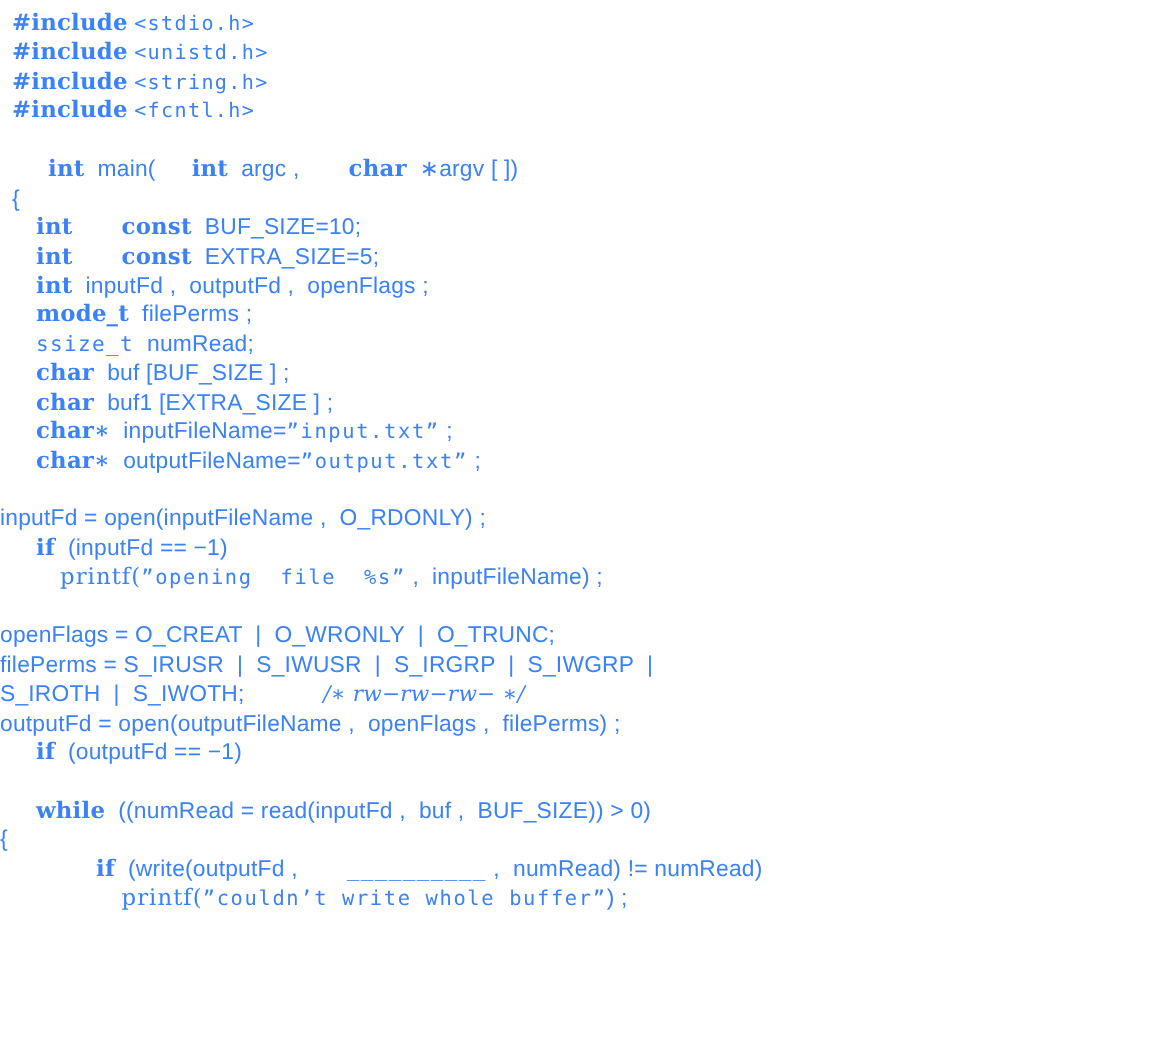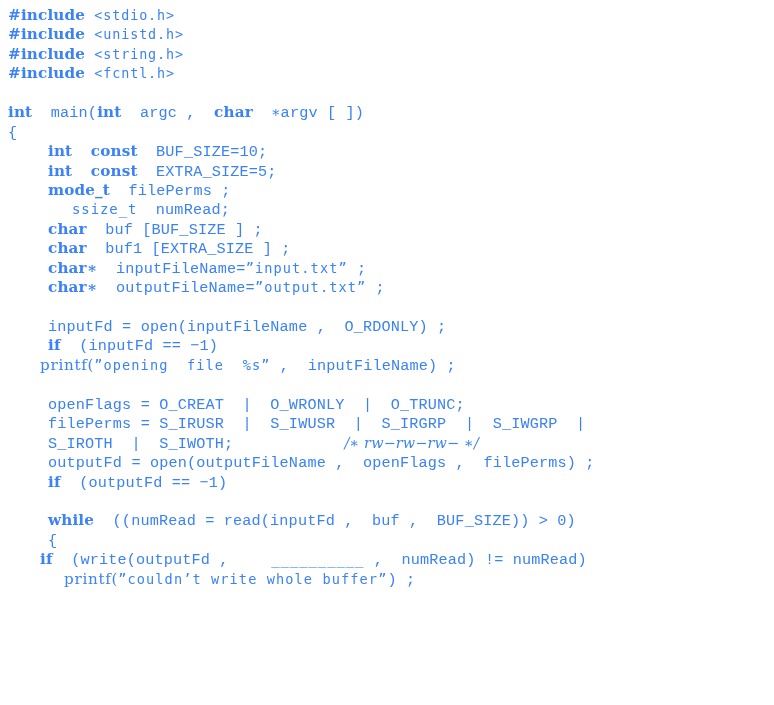--- a/index.html
+++ b/index.html
@@ -29,37 +29,38 @@
     line-height: 19.45px;
     white-space: pre;
     font-size: 15.2px;
     color: #3b82f6;
     letter-spacing: 0.15px;
   }
   .line:first-child { margin-top: 6px; }
 
   
   .i0 { padding-left: 8px; }
-  .i1 { padding-left: 48px; }
+  .i1 { }
   .i2 { padding-left: 40px; }
-  .i3 { padding-left: 64px; }
+  .i3 { padding-left: 81px; }
 
   .blank { height: 19.45px; }
 
   
   .kw {
     font-weight: bold;
     font-family: "DejaVu Serif", "Liberation Serif", serif;
+    margin-left: 24px;
   }
   .pp {
     font-weight: bold;
     font-family: "DejaVu Serif", "Liberation Serif", serif;
   }
   .id {
-    font-family: Liberation Mono, monospace;
+    font-family: Liberation Sans, sans-serif;
     text-align: center;
   }
   .str {
     font-family: "DejaVu Sans Mono", "Liberation Mono", monospace;
     font-size: 13.6px;
     letter-spacing: 1.1px;
   }
   .hdr {
     font-family: "DejaVu Sans Mono", "Liberation Mono", monospace;
     font-size: 13.4px;
@@ -87,20 +88,21 @@
 <div id="listing" style="background: rgb(255, 255, 255); color: rgb(16, 16, 32);">
     <div class="line i0"><span class="pp">#include</span><span class="id"> </span><span class="hdr">&lt;stdio.h&gt;</span></div>
     <div class="line i0"><span class="pp">#include</span><span class="id"> </span><span class="hdr">&lt;unistd.h&gt;</span></div>
     <div class="line i0"><span class="pp">#include</span><span class="id"> </span><span class="hdr">&lt;string.h&gt;</span></div>
     <div class="line i0"><span class="pp">#include</span><span class="id"> </span><span class="hdr">&lt;fcntl.h&gt;</span></div>
     <div class="line i0 blank">&nbsp;</div>
     <div class="line i0"><span class="kw">int</span><span class="id">  main(</span><span class="kw">int</span><span class="id">  argc ,  </span><span class="kw">char</span><span class="id">  ∗argv [ ])</span></div>
     <div class="line i0"><span class="id">{</span></div>
     <div class="line i1"><span class="kw">int</span><span class="id">  </span><span class="kw">const</span><span class="id">  BUF_SIZE=10;</span></div>
     <div class="line i1"><span class="kw">int</span><span class="id">  </span><span class="kw">const</span><span class="id">  EXTRA_SIZE=5;</span></div>
+    <div class="line i1"><span class="kw">int</span><span class="id">  inputFd ,  outputFd ,  openFlags ;</span></div>
     <div class="line i1"><span class="kw">mode_t</span><span class="id">  filePerms ;</span></div>
     <div class="line i1"><span class="fill">ssize_t</span><span class="id">  numRead;</span></div>
     <div class="line i1"><span class="kw">char</span><span class="id">  buf [BUF_SIZE ] ;</span></div>
     <div class="line i1"><span class="kw">char</span><span class="id">  buf1 [EXTRA_SIZE ] ;</span></div>
     <div class="line i1"><span class="kw">char∗</span><span class="id">  inputFileName=</span><span class="str">”input.txt”</span><span class="id"> ;</span></div>
     <div class="line i1"><span class="kw">char∗</span><span class="id">  outputFileName=</span><span class="str">”output.txt”</span><span class="id"> ;</span></div>
     <div class="line i0 blank">&nbsp;</div>
     <div class="line i1"><span class="id">inputFd = open(inputFileName ,  O_RDONLY) ;</span></div>
     <div class="line i1"><span class="kw">if</span><span class="id">  (inputFd == −1)</span></div>
     <div class="line i2"><span class="fn">printf(</span><span class="str">”opening  file  %s”</span><span class="id"> ,  inputFileName) ;</span></div>

